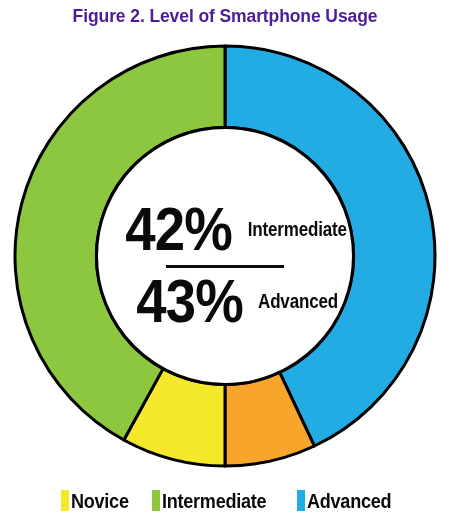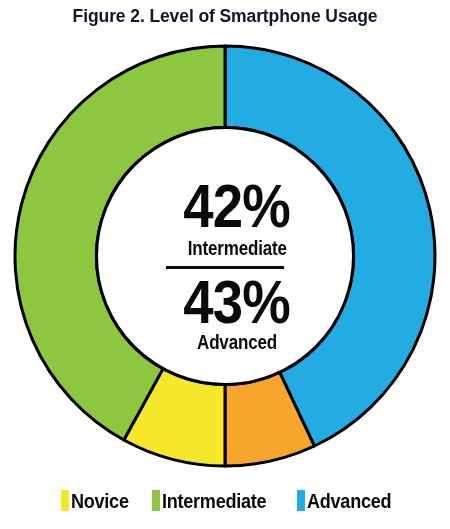--- a/index.html
+++ b/index.html
@@ -25,21 +25,21 @@
   .figure-title {
     position: absolute;
     left: 0;
     top: 6px;
     width: 450px;
     text-align: center;
     font-family: "Liberation Sans", sans-serif;
     font-weight: bold;
     font-size: 17.5px;
     letter-spacing: -0.1px;
-    color: #0f172a;
+    color: #4c1d95;
     white-space: nowrap;
   }
 
   
   .chart-area {
     position: absolute;
     left: 0;
     top: 34px;
     width: 450px;
     height: 444px;
@@ -61,21 +61,21 @@
     width: 242px;
     height: 242px;
     display: flex;
     flex-direction: column;
     align-items: center;
     justify-content: center;
     pointer-events: none;
   }
   .center-half {
     display: flex;
-    flex-direction: column;
+    flex-direction: row;
     align-items: center;
     justify-content: center;
     margin-left: 24px;
   }
   .big-pct {
     font-family: "Liberation Sans Narrow", "Liberation Sans", sans-serif;
     font-weight: bold;
     font-size: 62px;
     line-height: 0.94;
     color: #0a0a0a;

